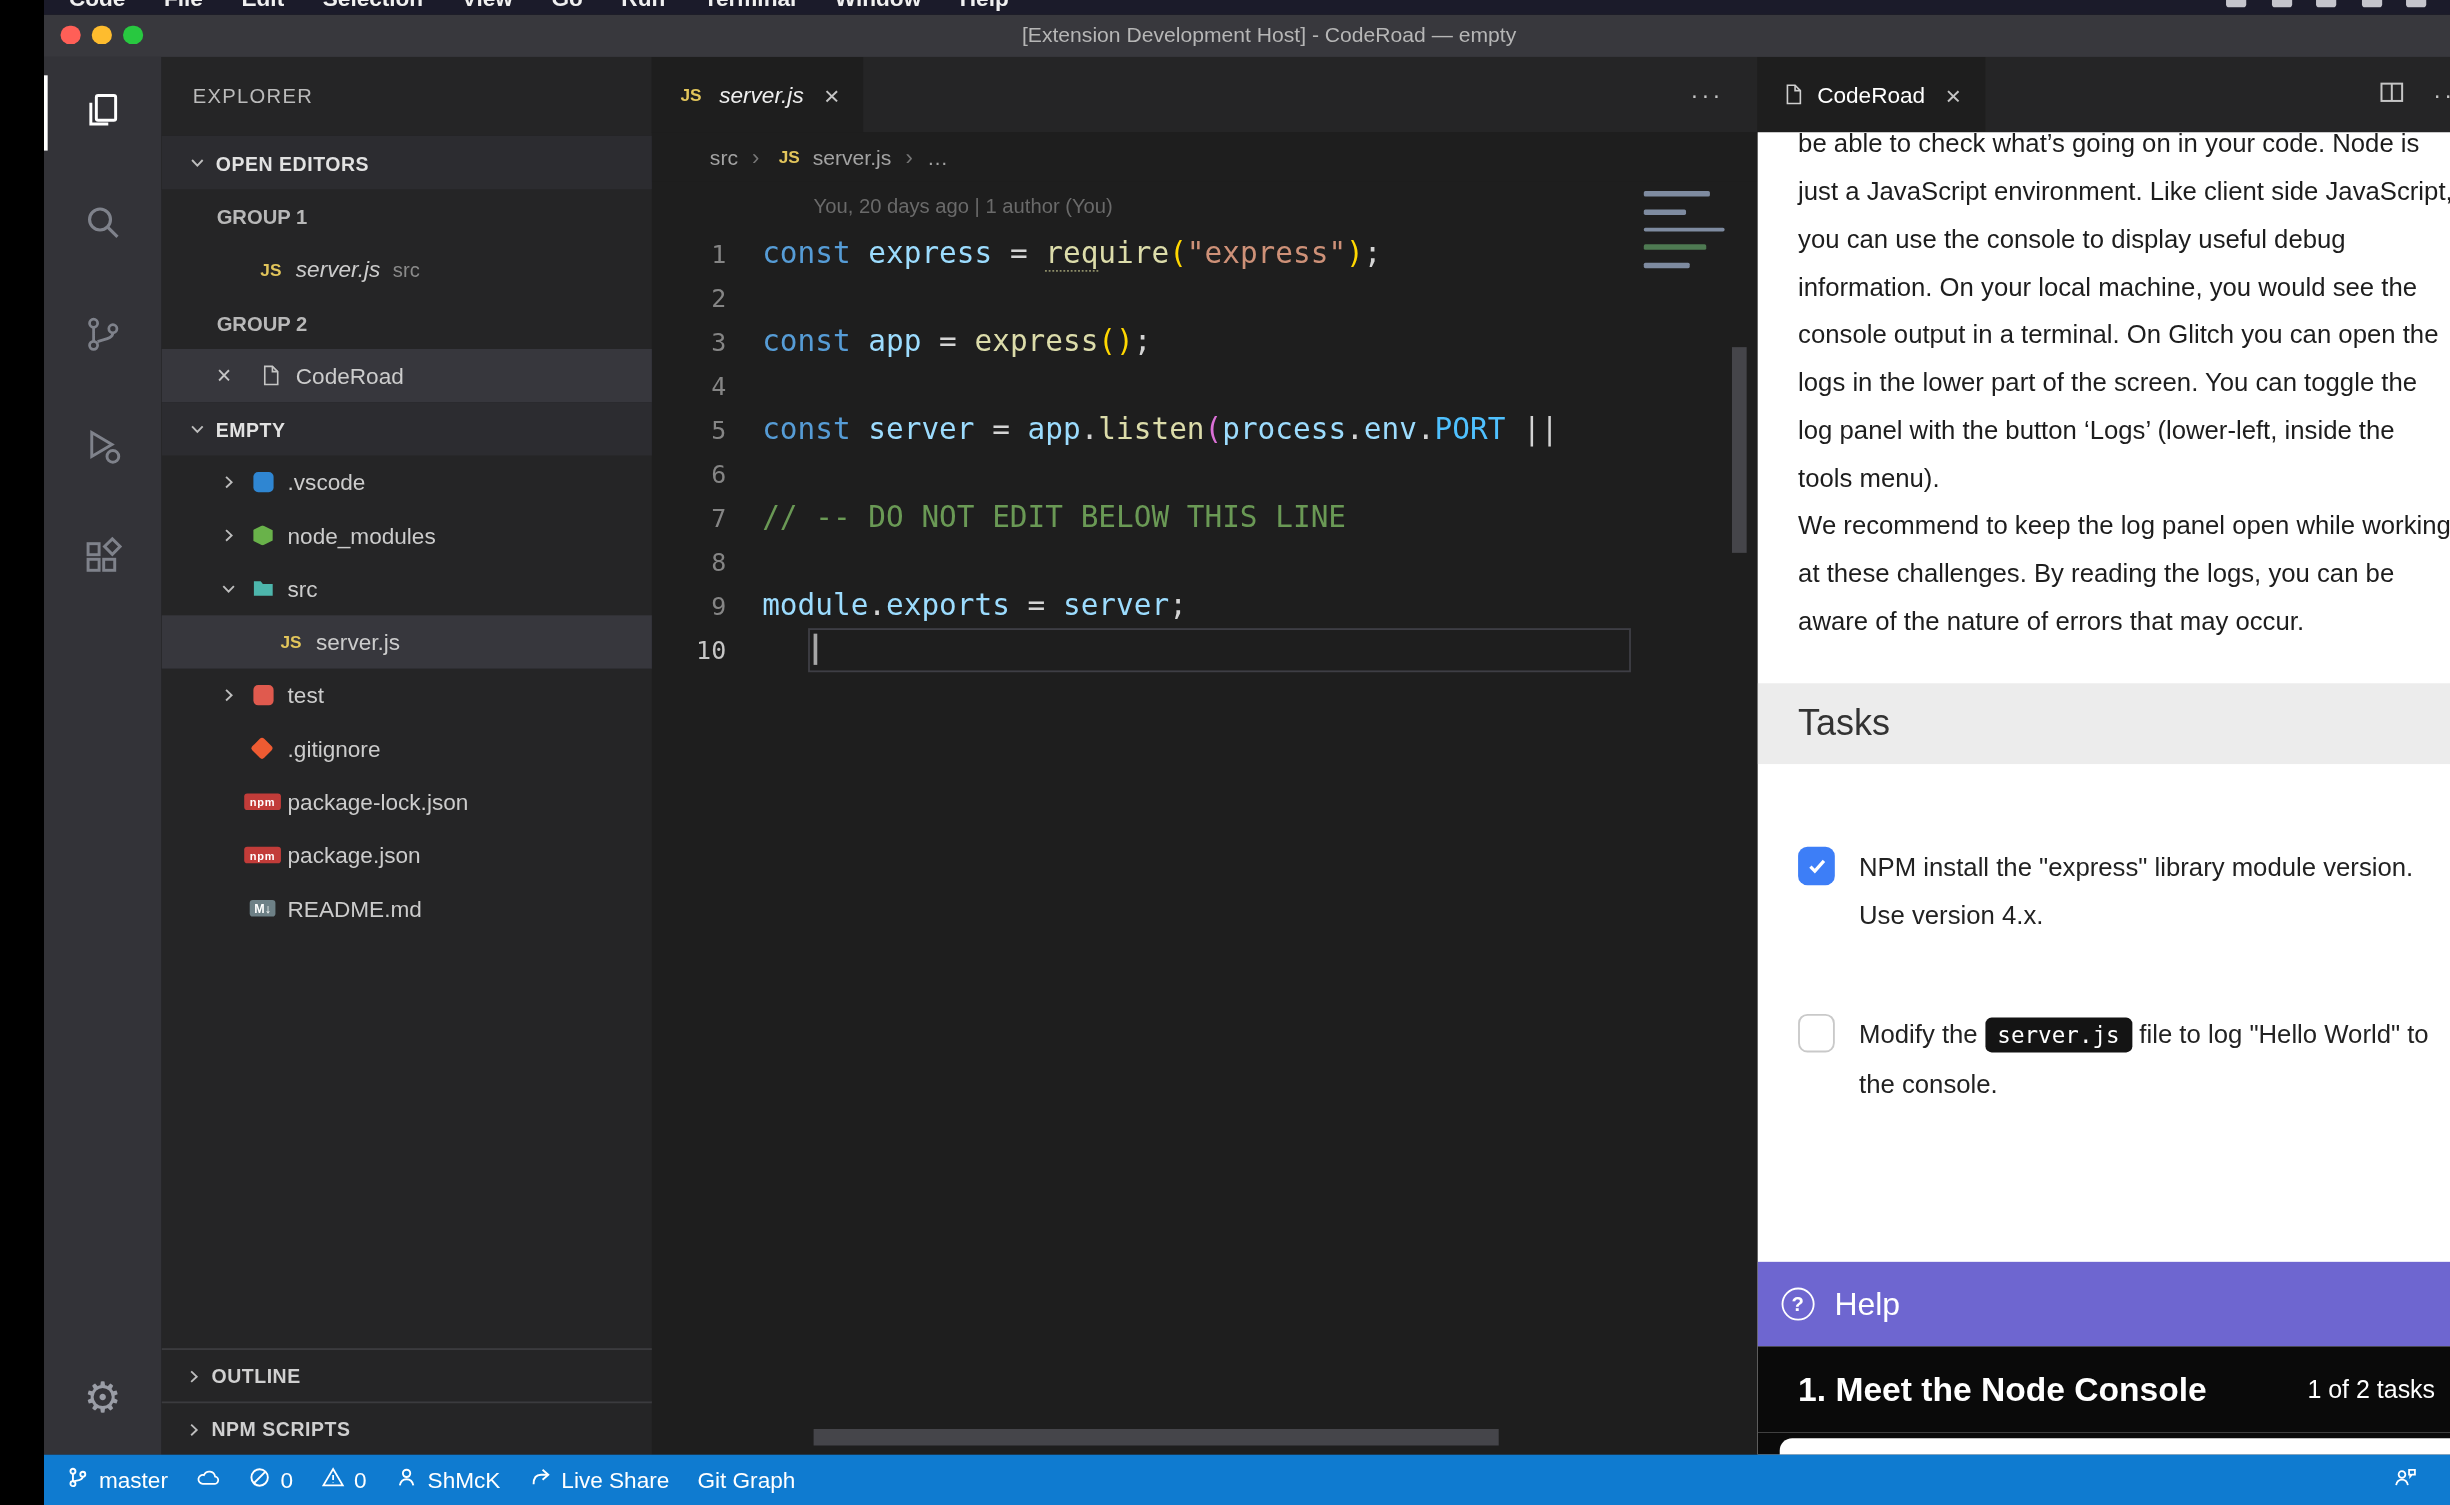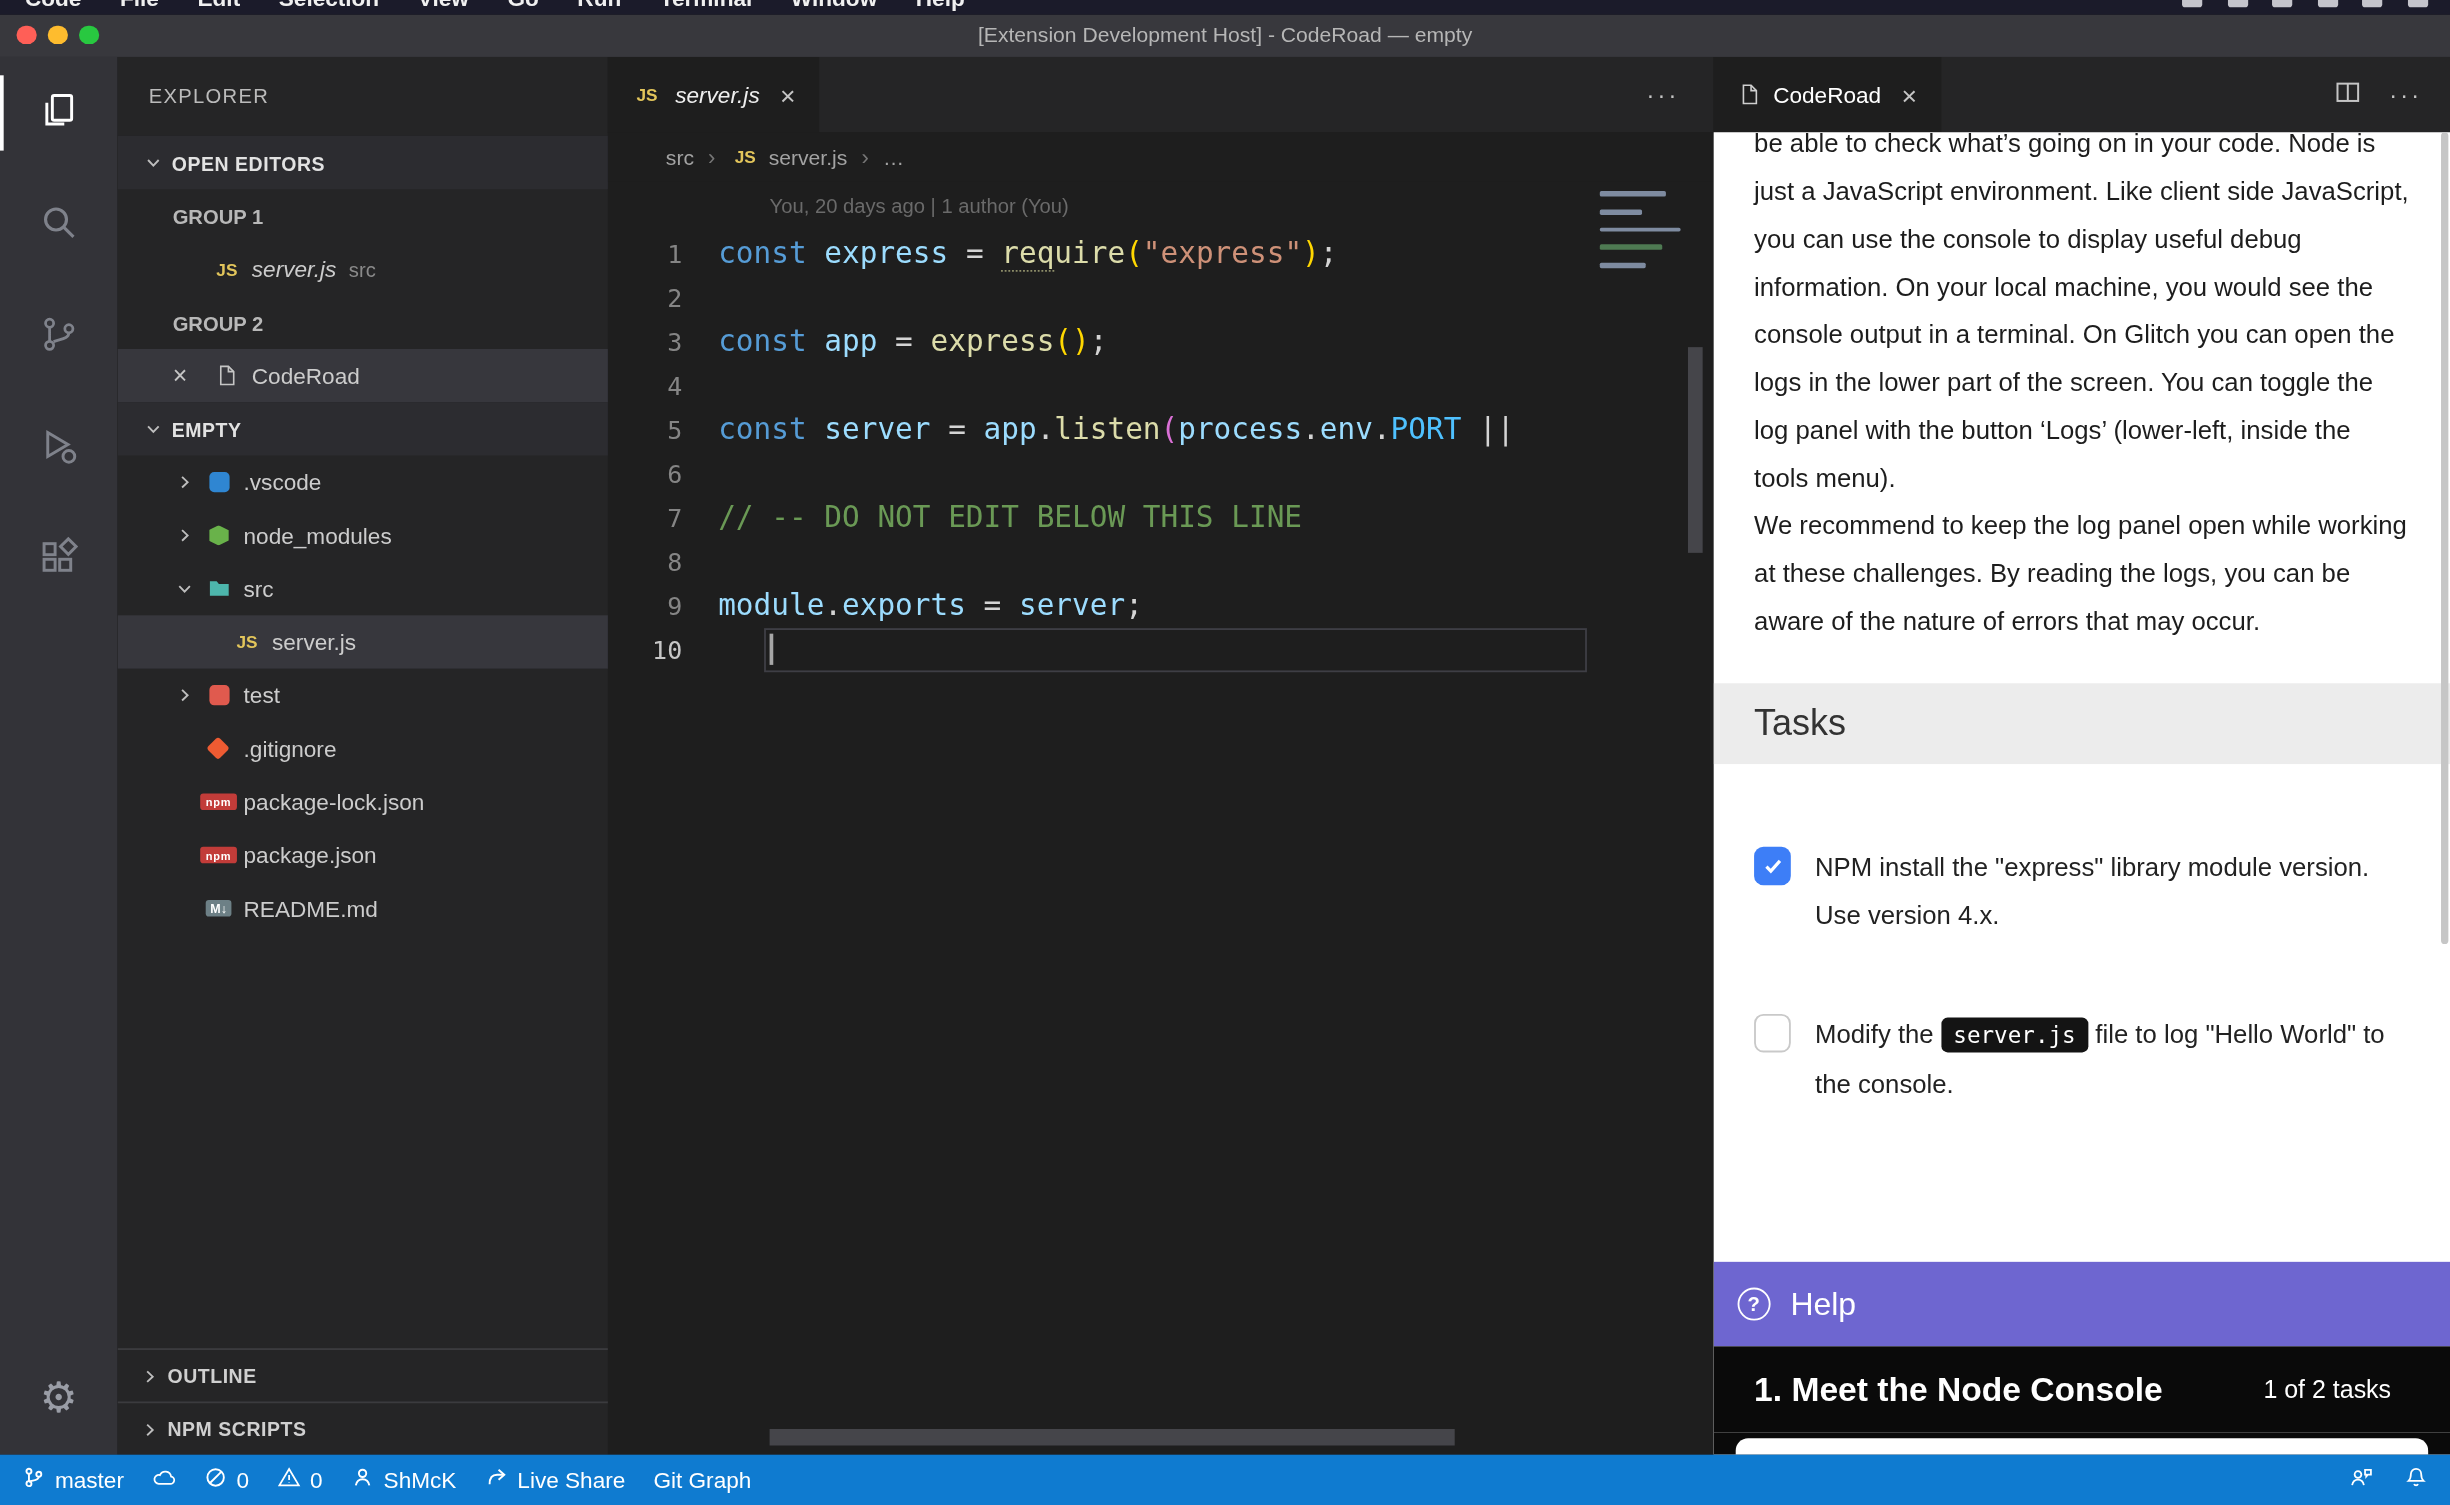--- a/index.html
+++ b/index.html
@@ -1,18 +1,18 @@
 <!DOCTYPE html>
 <html style="font-size:13.6px"><head>
 <meta charset="utf-8">
 <style>
   * { box-sizing: border-box; margin: 0; padding: 0; }
   html,body { background:#000; }
   body { font-family:"Liberation Sans", sans-serif; }
-  .stage { width:2450px; height:1506px; overflow:hidden; position:relative; }
+  .stage { width:2450px; height:1506px; overflow:hidden; position:relative;padding-left:44px; }
   .app { width:1334px; height:820px; position:relative; overflow:hidden; background:#1e1e1e;
          transform:scale(1.836735); transform-origin:0 0; font-family:"Liberation Sans",sans-serif; }
 
   
   .menustrip { position:absolute; top:0; left:0; right:0; height:7.7px; background:#1b1b2a; overflow:hidden; z-index:6; }
   .menus { position:absolute; top:-8.5px; left:13.6px; display:flex; gap:21px; font-size:12.3px; font-weight:bold; color:#f0f0f0; white-space:nowrap; }
   .menublobs { position:absolute; top:-5.1px; right:12px; display:flex; gap:13.6px; }
   .blob { width:11px; height:9.4px; background:rgba(240,240,245,.8); border-radius:1.7px; }
 
   

